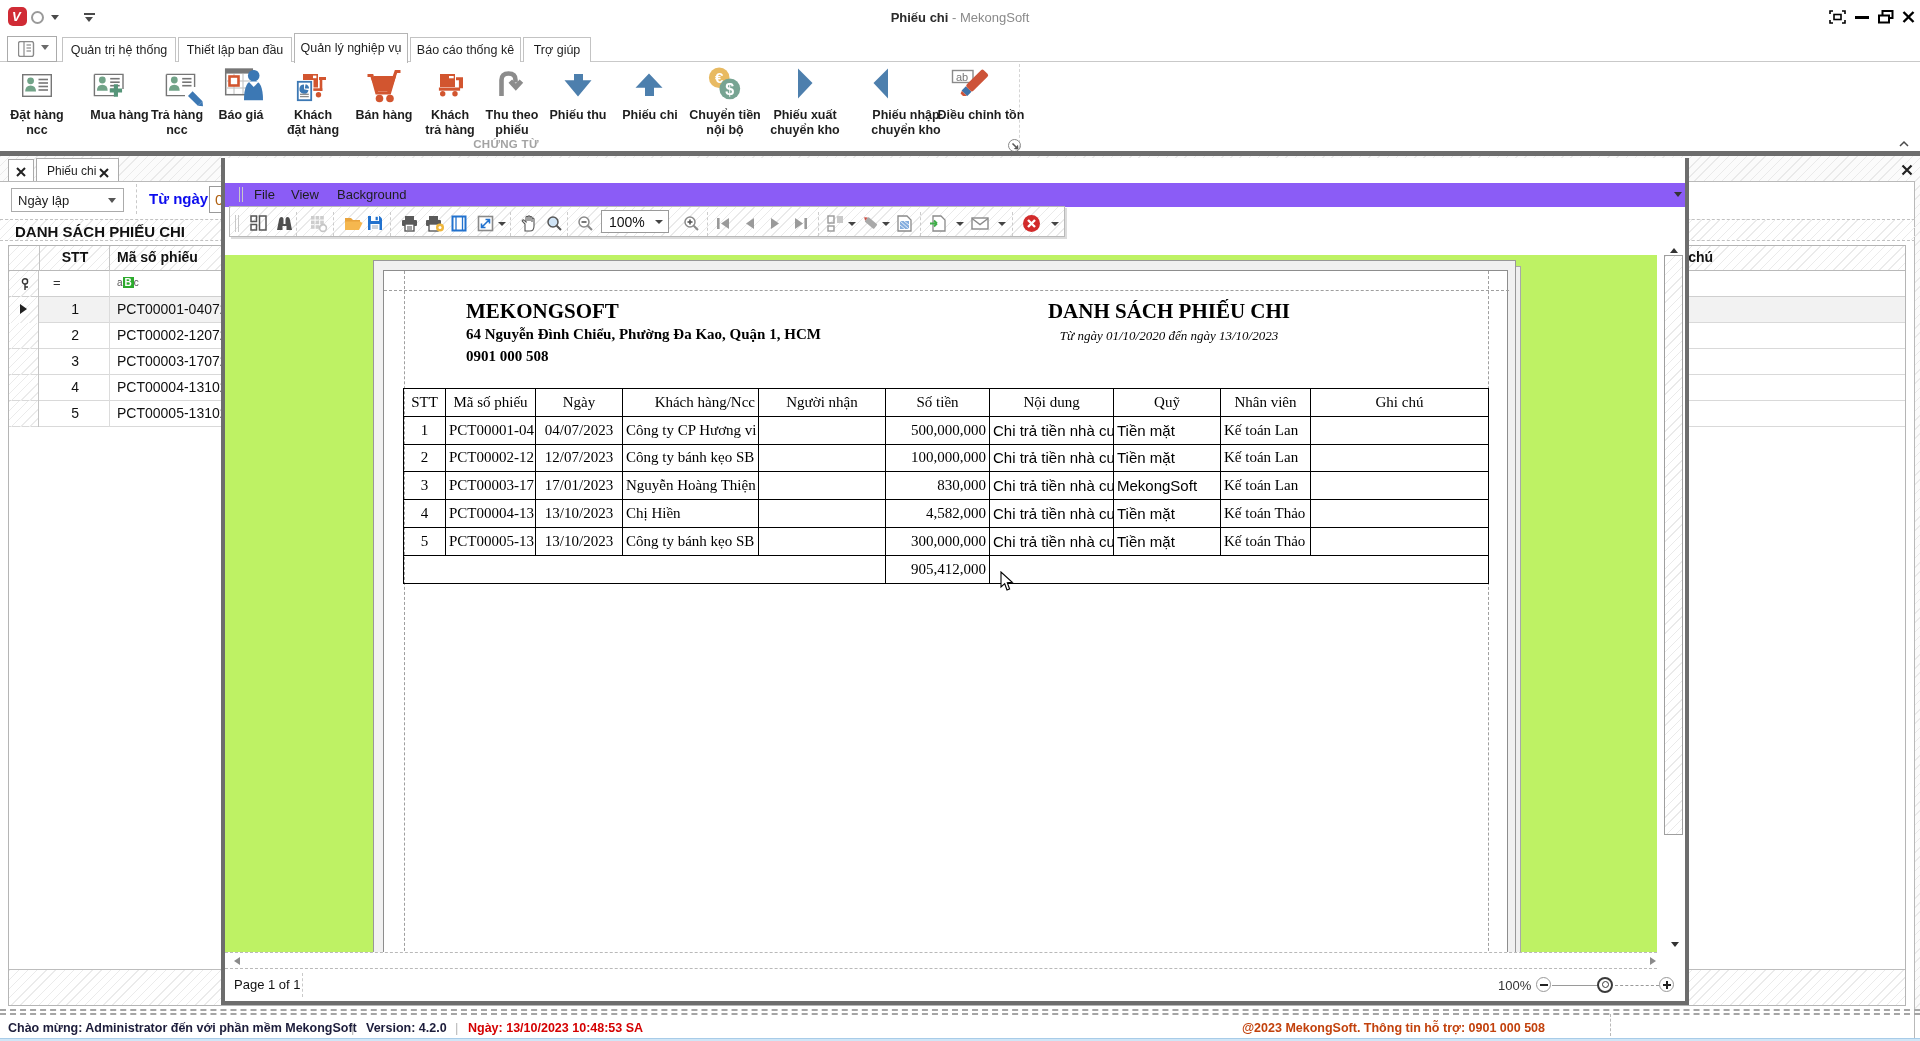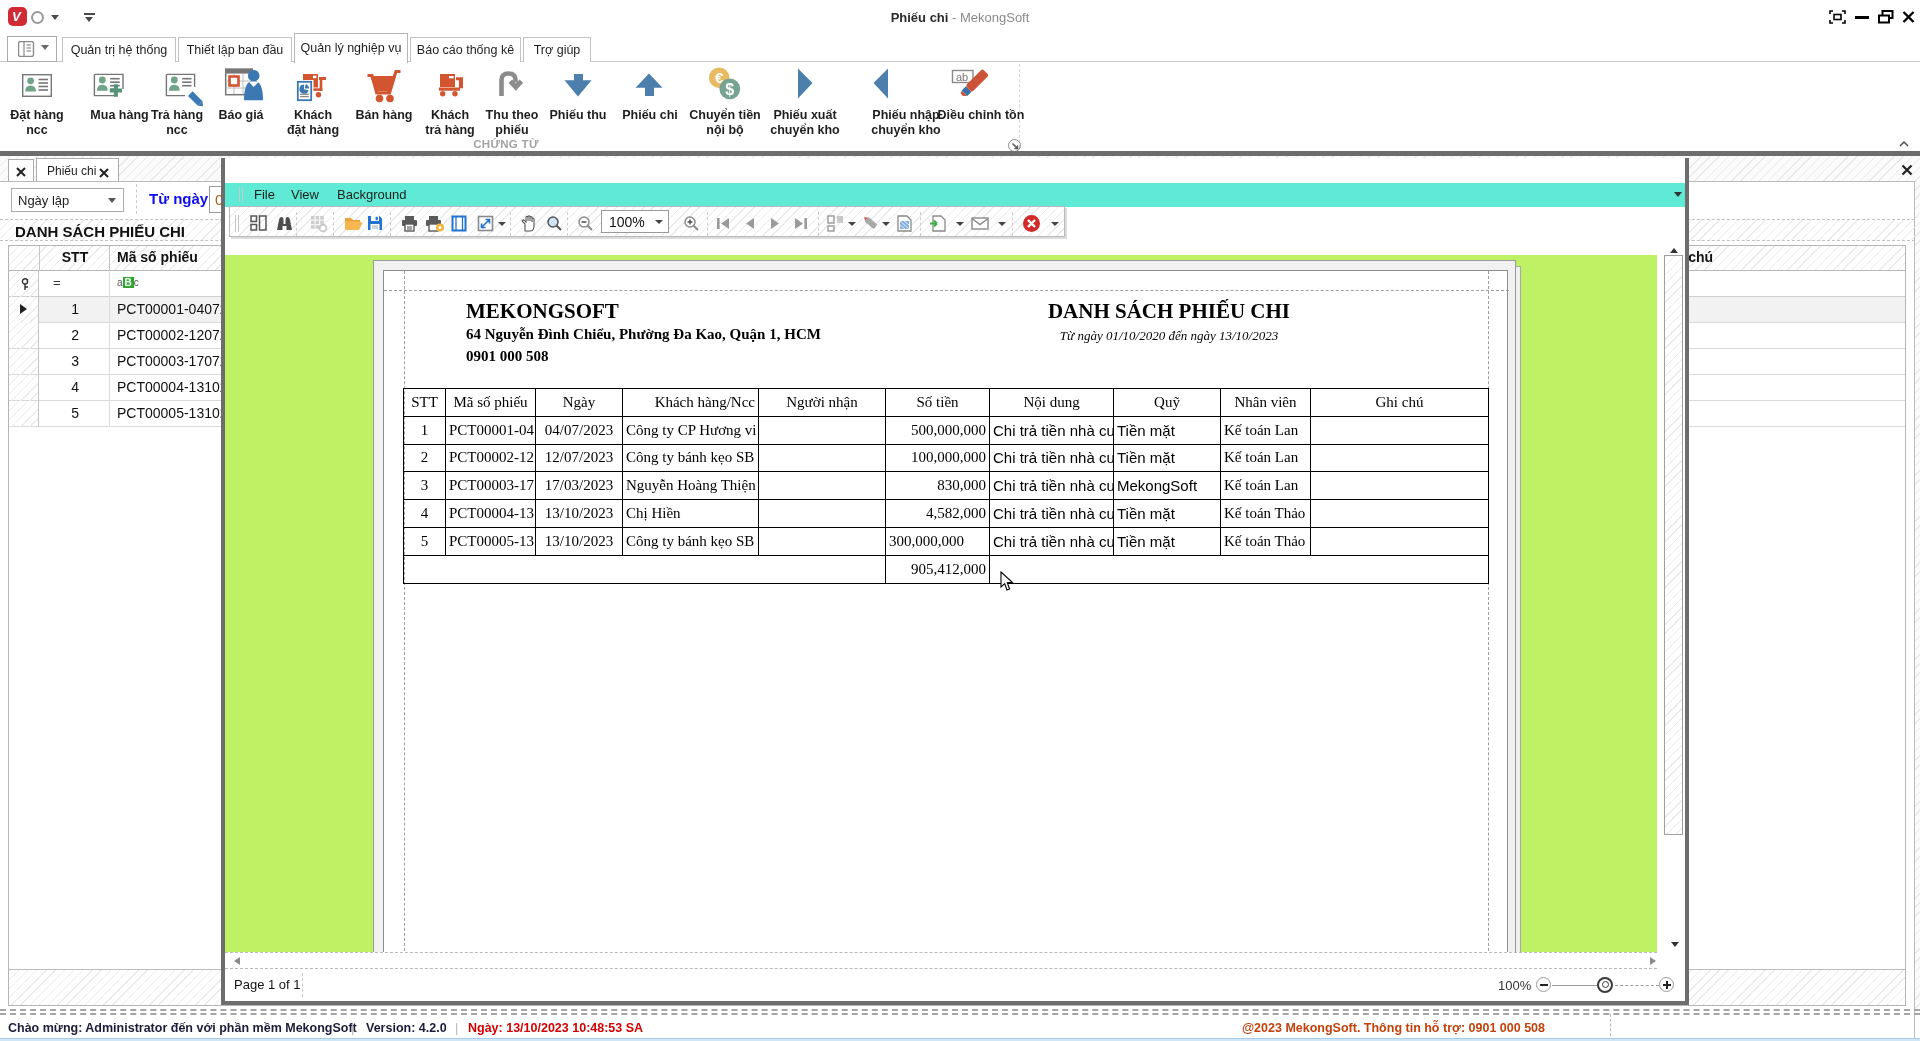--- a/index.html
+++ b/index.html
@@ -317,21 +317,21 @@
   <div class="abs" style="left:455px;top:12px;color:#b9b9b9;font-size:13px;">|</div>
   <div class="abs" style="left:468px;top:13px;font-size:12.5px;font-weight:bold;color:#d40000;">Ngày: 13/10/2023 10:48:53 SA</div>
   <div class="abs" style="left:1610px;top:6px;height:22px;border-left:1px dashed #b9b9b9;"></div>
   <div class="abs" style="right:7px;top:13px;font-size:12.5px;font-weight:bold;color:#c2410c;">@2023 MekongSoft. Thông tin hỗ trợ: 0901 000 508</div>
   <div class="abs" style="left:0;top:30px;width:1920px;height:3px;background:#cfe6f7;border-top:1px solid #a8cce8;"></div>
 </div>
 
 <div class="abs" id="preview" style="left:221px;top:158px;width:1468px;height:847px;background:#fff;border:4px solid #6d6d6d;border-top:none;">
 
 
-  <div class="abs" style="left:0;top:25px;width:1460px;height:24px;background:#5eead4;">
+  <div class="abs" style="left:0;top:25px;width:1460px;height:24px;background:#8b5cf6;">
     <div class="abs" style="left:14px;top:4px;width:1px;height:15px;background:#c9c9c9;"></div>
     <div class="abs" style="left:17px;top:4px;width:1px;height:15px;background:#c9c9c9;"></div>
     <div class="abs" style="left:29px;top:4px;font-size:13px;color:#1e1e1e;">File</div>
     <div class="abs" style="left:66px;top:4px;font-size:13px;color:#1e1e1e;">View</div>
     <div class="abs" style="left:112px;top:4px;font-size:13px;color:#1e1e1e;">Background</div>
     <div class="abs" style="left:1449px;top:9px;width:0;height:0;border-left:4px solid transparent;border-right:4px solid transparent;border-top:5px solid #333;"></div>
   </div>
 
   <div class="abs hatch" style="left:4px;top:48px;width:836px;height:31px;background-color:#fff;border:1px solid #b9b9b9;box-shadow:2px 2px 0 #dcdcdc;" id="ptoolbar">
     <div class="abs" style="left:5px;top:8px;width:1px;height:17px;background:#c9c9c9;"></div>
@@ -556,21 +556,21 @@
                 <td></td>
                 <td style="text-align:right;">100,000,000</td>
                 <td class="sans">Chi trả tiền nhà cu</td>
                 <td class="sans">Tiền mặt</td>
                 <td>Kế toán Lan</td>
                 <td></td>
           </tr>
           <tr>
             <td style="text-align:center;">3</td>
                 <td>PCT00003-17</td>
-                <td style="text-align:center;">17/03/2023</td>
+                <td style="text-align:center;">17/01/2023</td>
                 <td>Nguyễn Hoàng Thiện</td>
                 <td></td>
                 <td style="text-align:right;">830,000</td>
                 <td class="sans">Chi trả tiền nhà cu</td>
                 <td class="sans">MekongSoft</td>
                 <td>Kế toán Lan</td>
                 <td></td>
           </tr>
           <tr>
             <td style="text-align:center;">4</td>
@@ -583,21 +583,21 @@
                 <td class="sans">Tiền mặt</td>
                 <td>Kế toán Thảo</td>
                 <td></td>
           </tr>
           <tr>
             <td style="text-align:center;">5</td>
                 <td>PCT00005-13</td>
                 <td style="text-align:center;">13/10/2023</td>
                 <td>Công ty bánh kẹo SB</td>
                 <td></td>
-                <td style="text-align:left;">300,000,000</td>
+                <td style="text-align:right;">300,000,000</td>
                 <td class="sans">Chi trả tiền nhà cu</td>
                 <td class="sans">Tiền mặt</td>
                 <td>Kế toán Thảo</td>
                 <td></td>
           </tr>
           <tr>
             <td colspan="5" style="border-right:1px solid #000;"></td>
                 <td style="text-align:right;">905,412,000</td>
                 <td colspan="4"></td>
           </tr>

